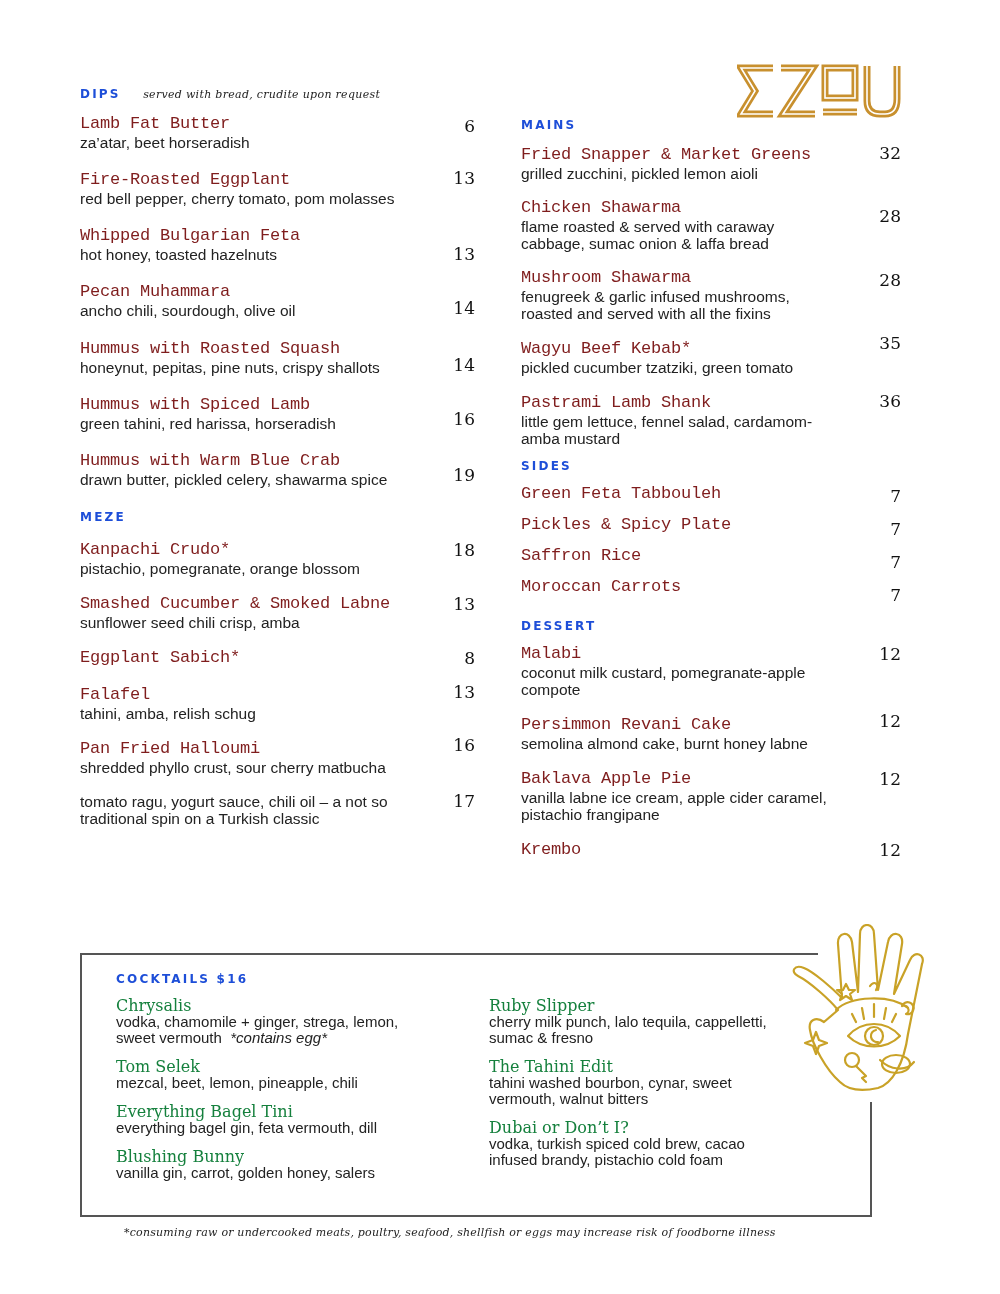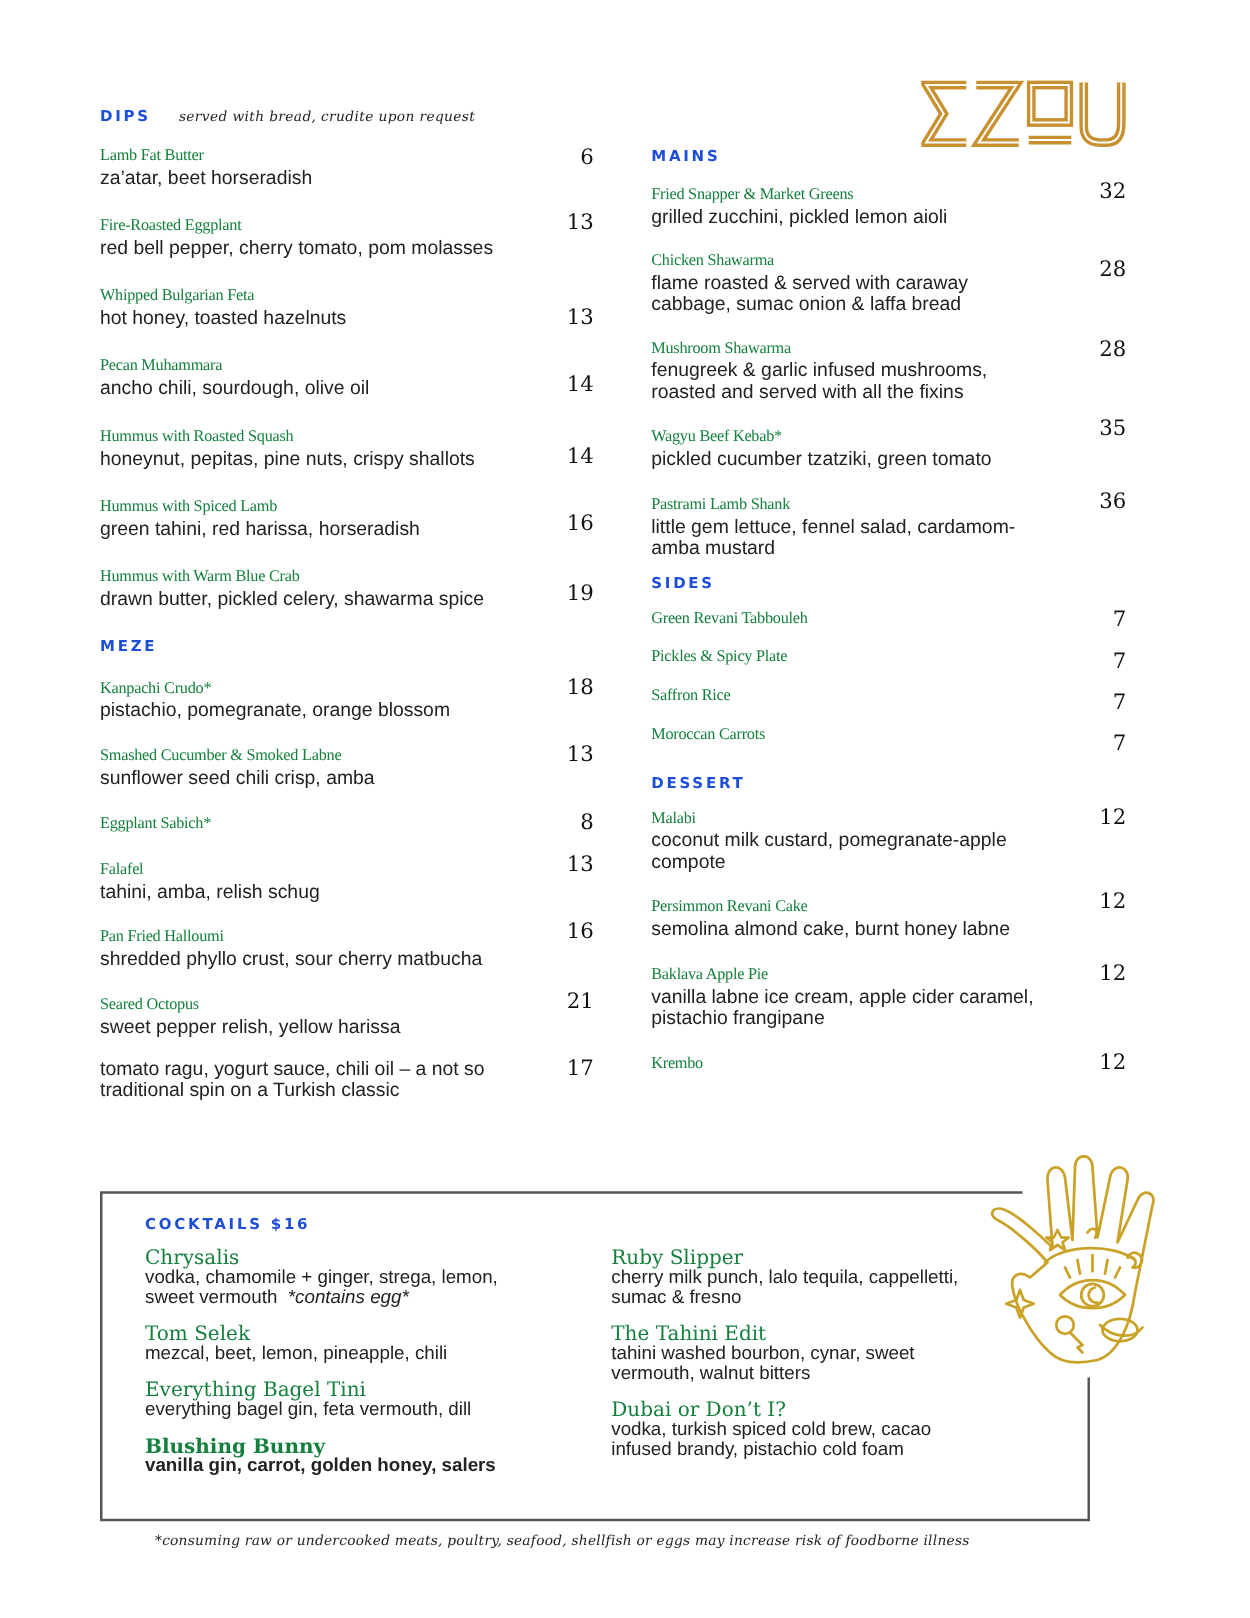--- a/index.html
+++ b/index.html
@@ -20,24 +20,24 @@
     color: #222;
     margin-left: 18px;
     letter-spacing: 0.3px;
   }
 
   .col-left { position: absolute; left: 80px; top: 84px; width: 395px; }
   .col-right { position: absolute; left: 521px; top: 118px; width: 380px; }
 
   .item { position: relative; }
   .item-name {
-    font-family: Liberation Serif, serif;
-    font-size: 13px;
+    font-family: Liberation Mono, monospace;
+    font-size: 17px;
     line-height: 20px;
-    color: #15803d;
+    color: #7f1d1d;
     letter-spacing: -0.2px;
   }
   .item-desc {
     font-family: "Liberation Sans", sans-serif;
     font-size: 15.5px;
     line-height: 17px;
     color: #222;
   }
   .item-price {
     position: absolute;
@@ -172,25 +172,20 @@
       <div class="item-name">Falafel</div>
       <div class="item-desc">tahini, amba, relish schug</div>
       <div class="item-price" style="top:-3px;">13</div>
     </div>
     <div class="item" style="margin-top:17px;">
       <div class="item-name">Pan Fried Halloumi</div>
       <div class="item-desc">shredded phyllo crust, sour cherry matbucha</div>
       <div class="item-price" style="top:-4px;">16</div>
     </div>
     <div class="item" style="margin-top:17px;">
-      <div class="item-name">Seared Octopus</div>
-      <div class="item-desc">sweet pepper relish, yellow harissa</div>
-      <div class="item-price" style="top:-2px;">21</div>
-    </div>
-    <div class="item" style="margin-top:17px;">
       <div class="item-desc" style="width:340px;">tomato ragu, yogurt sauce, chili oil – a not so traditional spin on a Turkish classic</div>
       <div class="item-price" style="top:-2px;">17</div>
     </div>
   </div>
 </div>
 
 <div class="col-right">
   <div class="section-label">MAINS</div>
 
   <div>
@@ -218,21 +213,21 @@
       <div class="item-name">Pastrami Lamb Shank</div>
       <div class="item-desc" style="width:320px;">little gem lettuce, fennel salad, cardamom-amba mustard</div>
       <div class="item-price" style="top:-2px;">36</div>
     </div>
   </div>
 
   <div class="section-label" style="margin-top:12px;">SIDES</div>
 
   <div>
     <div class="item" style="margin-top:11px;">
-      <div class="item-name">Green Revani Tabbouleh</div>
+      <div class="item-name">Green Feta Tabbouleh</div>
       <div class="item-price" style="top:2px;">7</div>
     </div>
     <div class="item" style="margin-top:11px;">
       <div class="item-name">Pickles &amp; Spicy Plate</div>
       <div class="item-price" style="top:4px;">7</div>
     </div>
     <div class="item" style="margin-top:11px;">
       <div class="item-name">Saffron Rice</div>
       <div class="item-price" style="top:6px;">7</div>
     </div>
@@ -307,21 +302,21 @@
       <div class="ct-desc"><span>sweet vermouth</span>&nbsp;&nbsp;<i>*contains egg*</i></div>
     </div>
     <div style="margin-top:12px;">
       <div class="ct-name">Tom Selek</div>
       <div class="ct-desc">mezcal, beet, lemon, pineapple, chili</div>
     </div>
     <div style="margin-top:12px;">
       <div class="ct-name">Everything Bagel Tini</div>
       <div class="ct-desc">everything bagel gin, feta vermouth, dill</div>
     </div>
-    <div style="margin-top:12px;font-weight:bold;">
+    <div style="margin-top:12px;">
       <div class="ct-name">Blushing Bunny</div>
       <div class="ct-desc">vanilla gin, carrot, golden honey, salers</div>
     </div>
   </div>
 
   <div class="ct-col" style="left:489px; top:997px; width:320px;">
     <div>
       <div class="ct-name">Ruby Slipper</div>
       <div class="ct-desc">cherry milk punch, lalo tequila, cappelletti,</div>
       <div class="ct-desc">sumac &amp; fresno</div>

